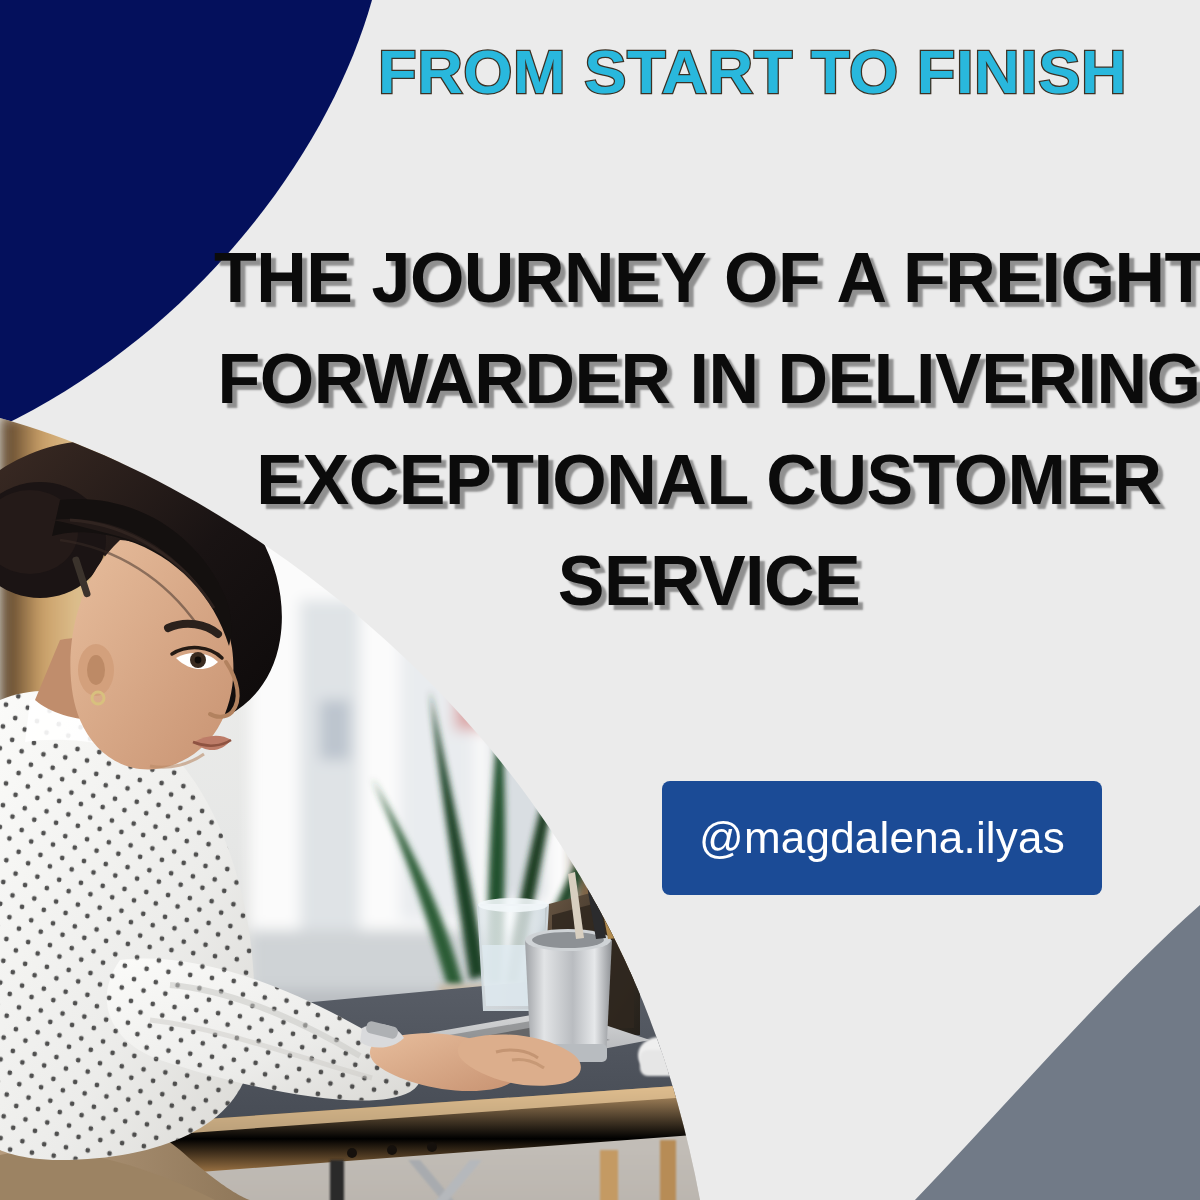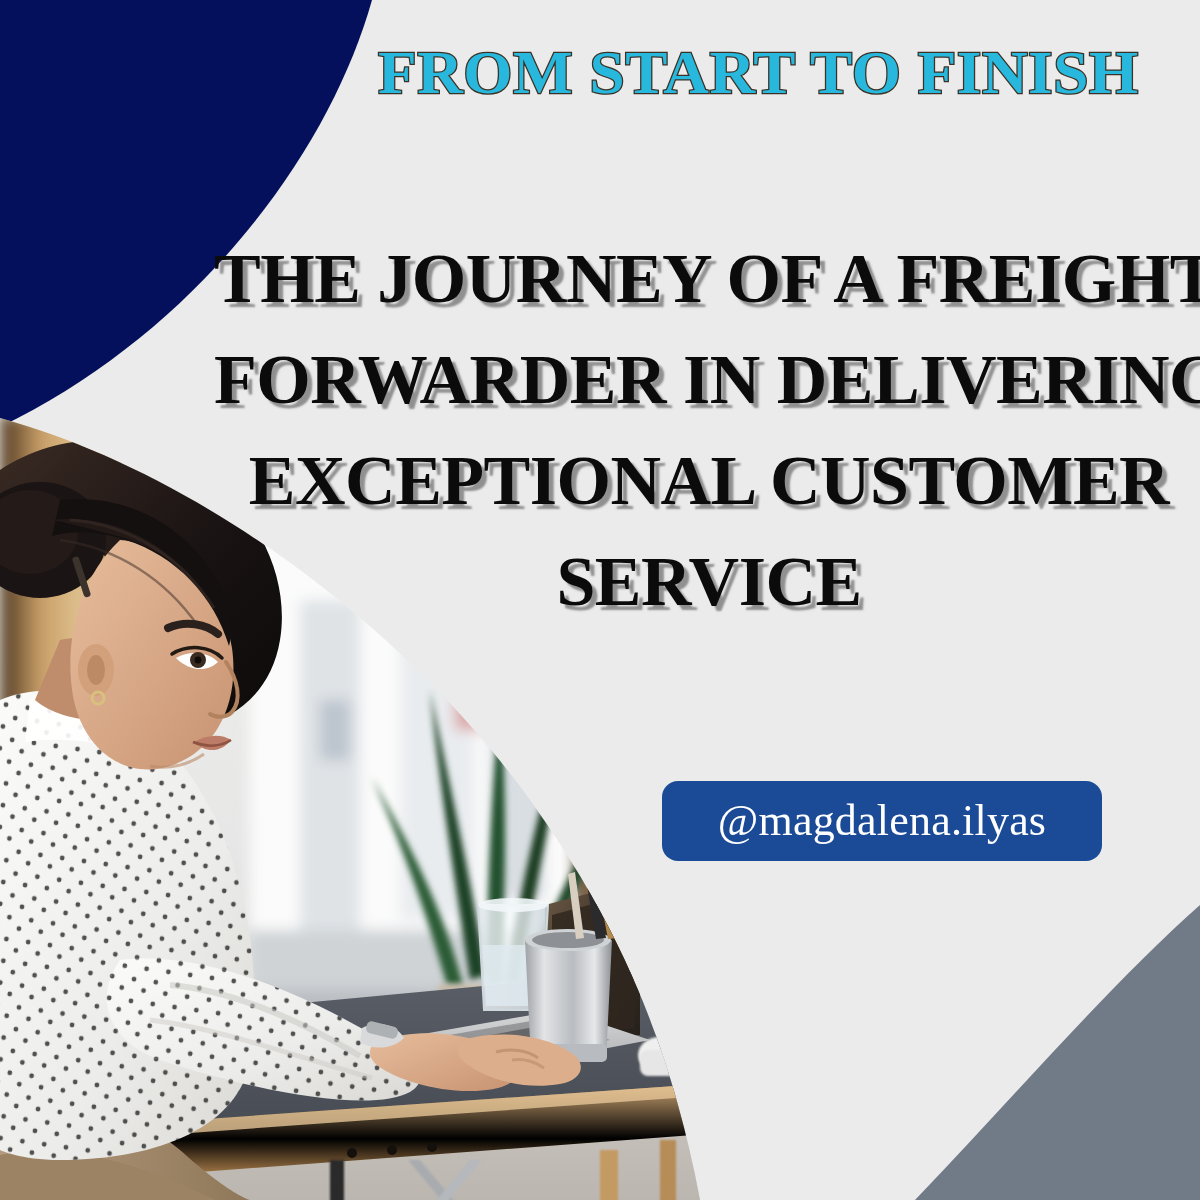--- a/index.html
+++ b/index.html
@@ -6,21 +6,21 @@
     margin: 0;
     padding: 0;
     background: #ffffff;
   }
   #poster {
     position: relative;
     width: 1200px;
     height: 1200px;
     overflow: hidden;
     background: #ebebeb;
-    font-family: Liberation Serif, serif;
+    font-family: Liberation Sans, sans-serif;
   }
 
   
   .shape-layer {
     position: absolute;
     inset: 0;
     width: 1200px;
     height: 1200px;
   }
 
@@ -72,23 +72,23 @@
   .headline .hl-line {
     display: block;
   }
 
   
   .handle-badge {
     position: absolute;
     left: 662px;
     top: 781px;
     width: 440px;
-    height: 80px;
+    height: 114px;
     background: #1b4b96;
-    border-radius: 16px;
+    border-radius: 8px;
     display: flex;
     align-items: center;
     justify-content: center;
   }
   .handle-text {
     color: #ffffff;
     font-size: 44px;
     font-weight: 400;
     letter-spacing: 0.2px;
     line-height: 1;

